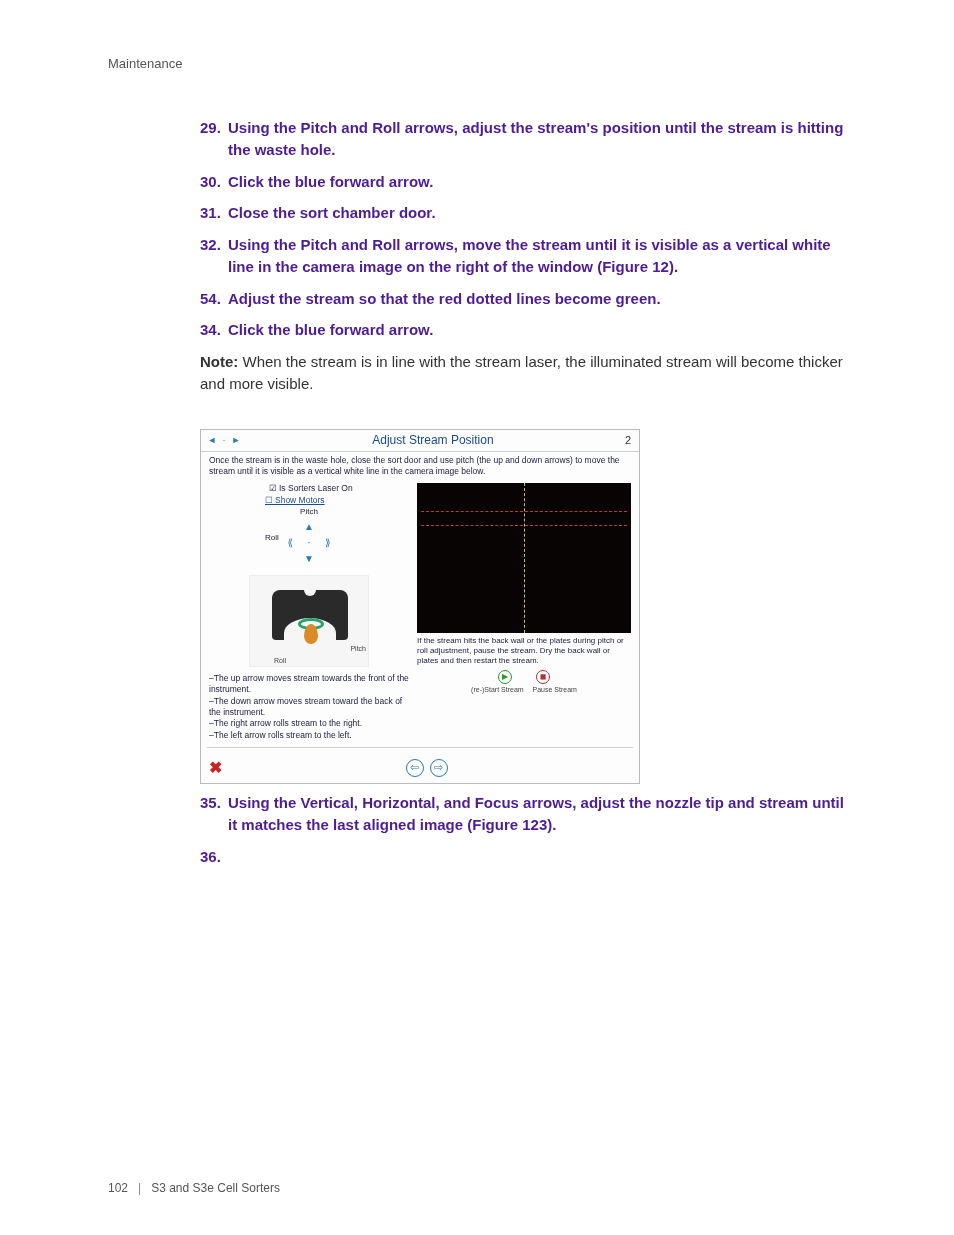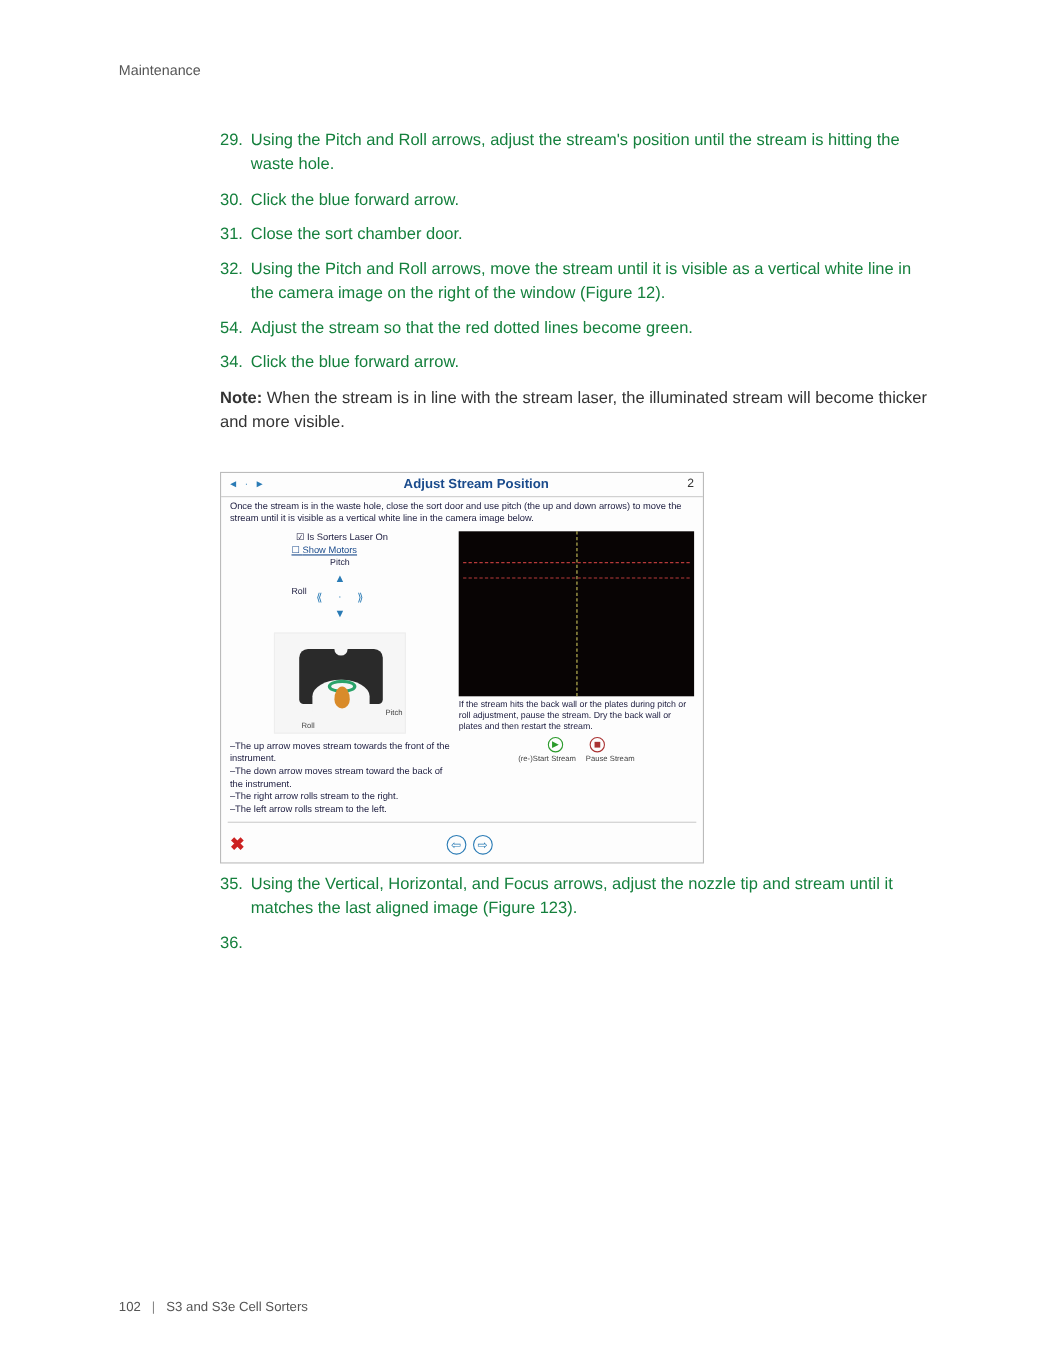--- a/index.html
+++ b/index.html
@@ -11,24 +11,25 @@
     color: #333;
     position: relative;
     padding: 56px 100px 40px 108px;
   }
   .header-section { font-size: 13px; color: #555; margin-bottom: 46px; }
   .content { margin-left: 92px; margin-right: 10px; }
   ol.steps { list-style: none; }
   ol.steps li {
     font-size: 15px;
     line-height: 1.45;
-    color: #15803d;
+    color: #4c1d95;
     margin-bottom: 10px;
     position: relative;
     padding-left: 28px;
+    font-weight: bold;
   }
   ol.steps li .num {
     position: absolute;
     left: 0;
     top: 0;
   }
   .note-block { font-size: 15px; line-height: 1.45; margin-top: 6px; margin-bottom: 34px; }
   .note-label { font-weight: bold; }
   
   .window {
@@ -49,21 +50,21 @@
   }
   .tb-arrows { display: flex; align-items: center; gap: 2px; }
   .tb-arrow {
     width: 10px; height: 10px;
     display: flex; align-items: center; justify-content: center;
     font-size: 9px; color: #2a7bb5;
   }
   .win-title {
     flex: 1;
     text-align: center;
-    font-weight: bold;
+    font-weight: normal;
     color: #1a4b8c;
     font-size: 12px;
   }
   .win-step-num { color: #333; font-size: 11px; padding-right: 2px; }
   .win-body { padding: 3px 8px 6px 8px; }
   .win-instr { font-size: 8.5px; color: #224; line-height: 1.3; margin-bottom: 4px; }
   .win-two-col { display: flex; gap: 8px; }
   .col-left { flex: 0 0 200px; }
   .col-right { flex: 1; }
   .chk-row { font-size: 8.5px; color: #224; margin: 2px 0 2px 60px; }

